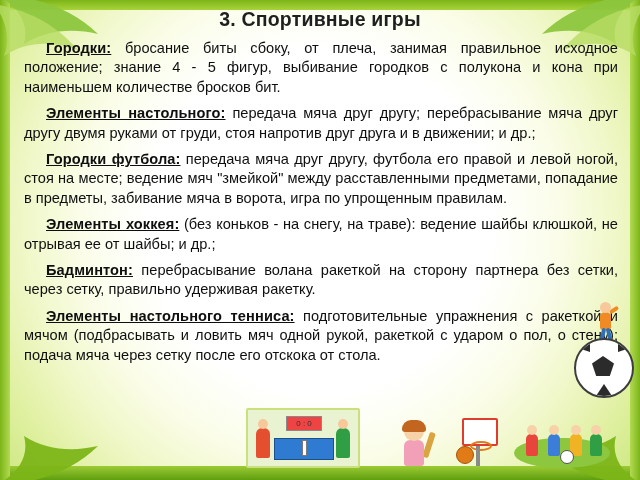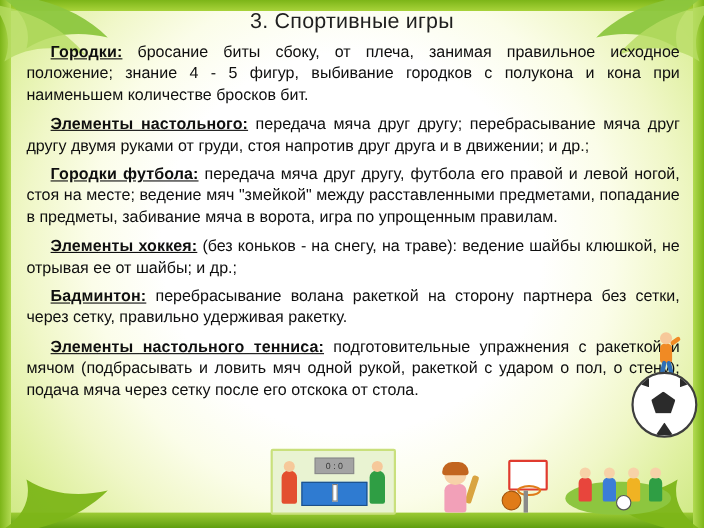--- a/index.html
+++ b/index.html
@@ -68,21 +68,21 @@
     position: absolute;
     top: 6px;
     left: 14px;
     width: 612px;
     height: 466px;
   }
 
   .title {
     text-align: center;
     font-size: 19.5px;
-    font-weight: normal;
+    font-weight: bold;
     color: #1f1f1f;
     margin: 2px 0 8px 0;
     letter-spacing: 0.2px;
   }
 
   .para {
     font-size: 14.6px;
     line-height: 1.33;
     color: #0f0f0f;
     text-align: justify;
@@ -159,21 +159,21 @@
     height: 10px;
     background: #f6c89a;
     border-radius: 50%;
   }
   .tt-score {
     position: absolute;
     top: 6px;
     left: 38px;
     width: 34px;
     height: 13px;
-    background: #a3a3a3;
+    background: #ef4444;
     border: 1px solid #8a8a8a;
     font-size: 8px;
     line-height: 13px;
     text-align: center;
     color: #333;
   }
 
   
   .pic-kid {
     left: 374px;

